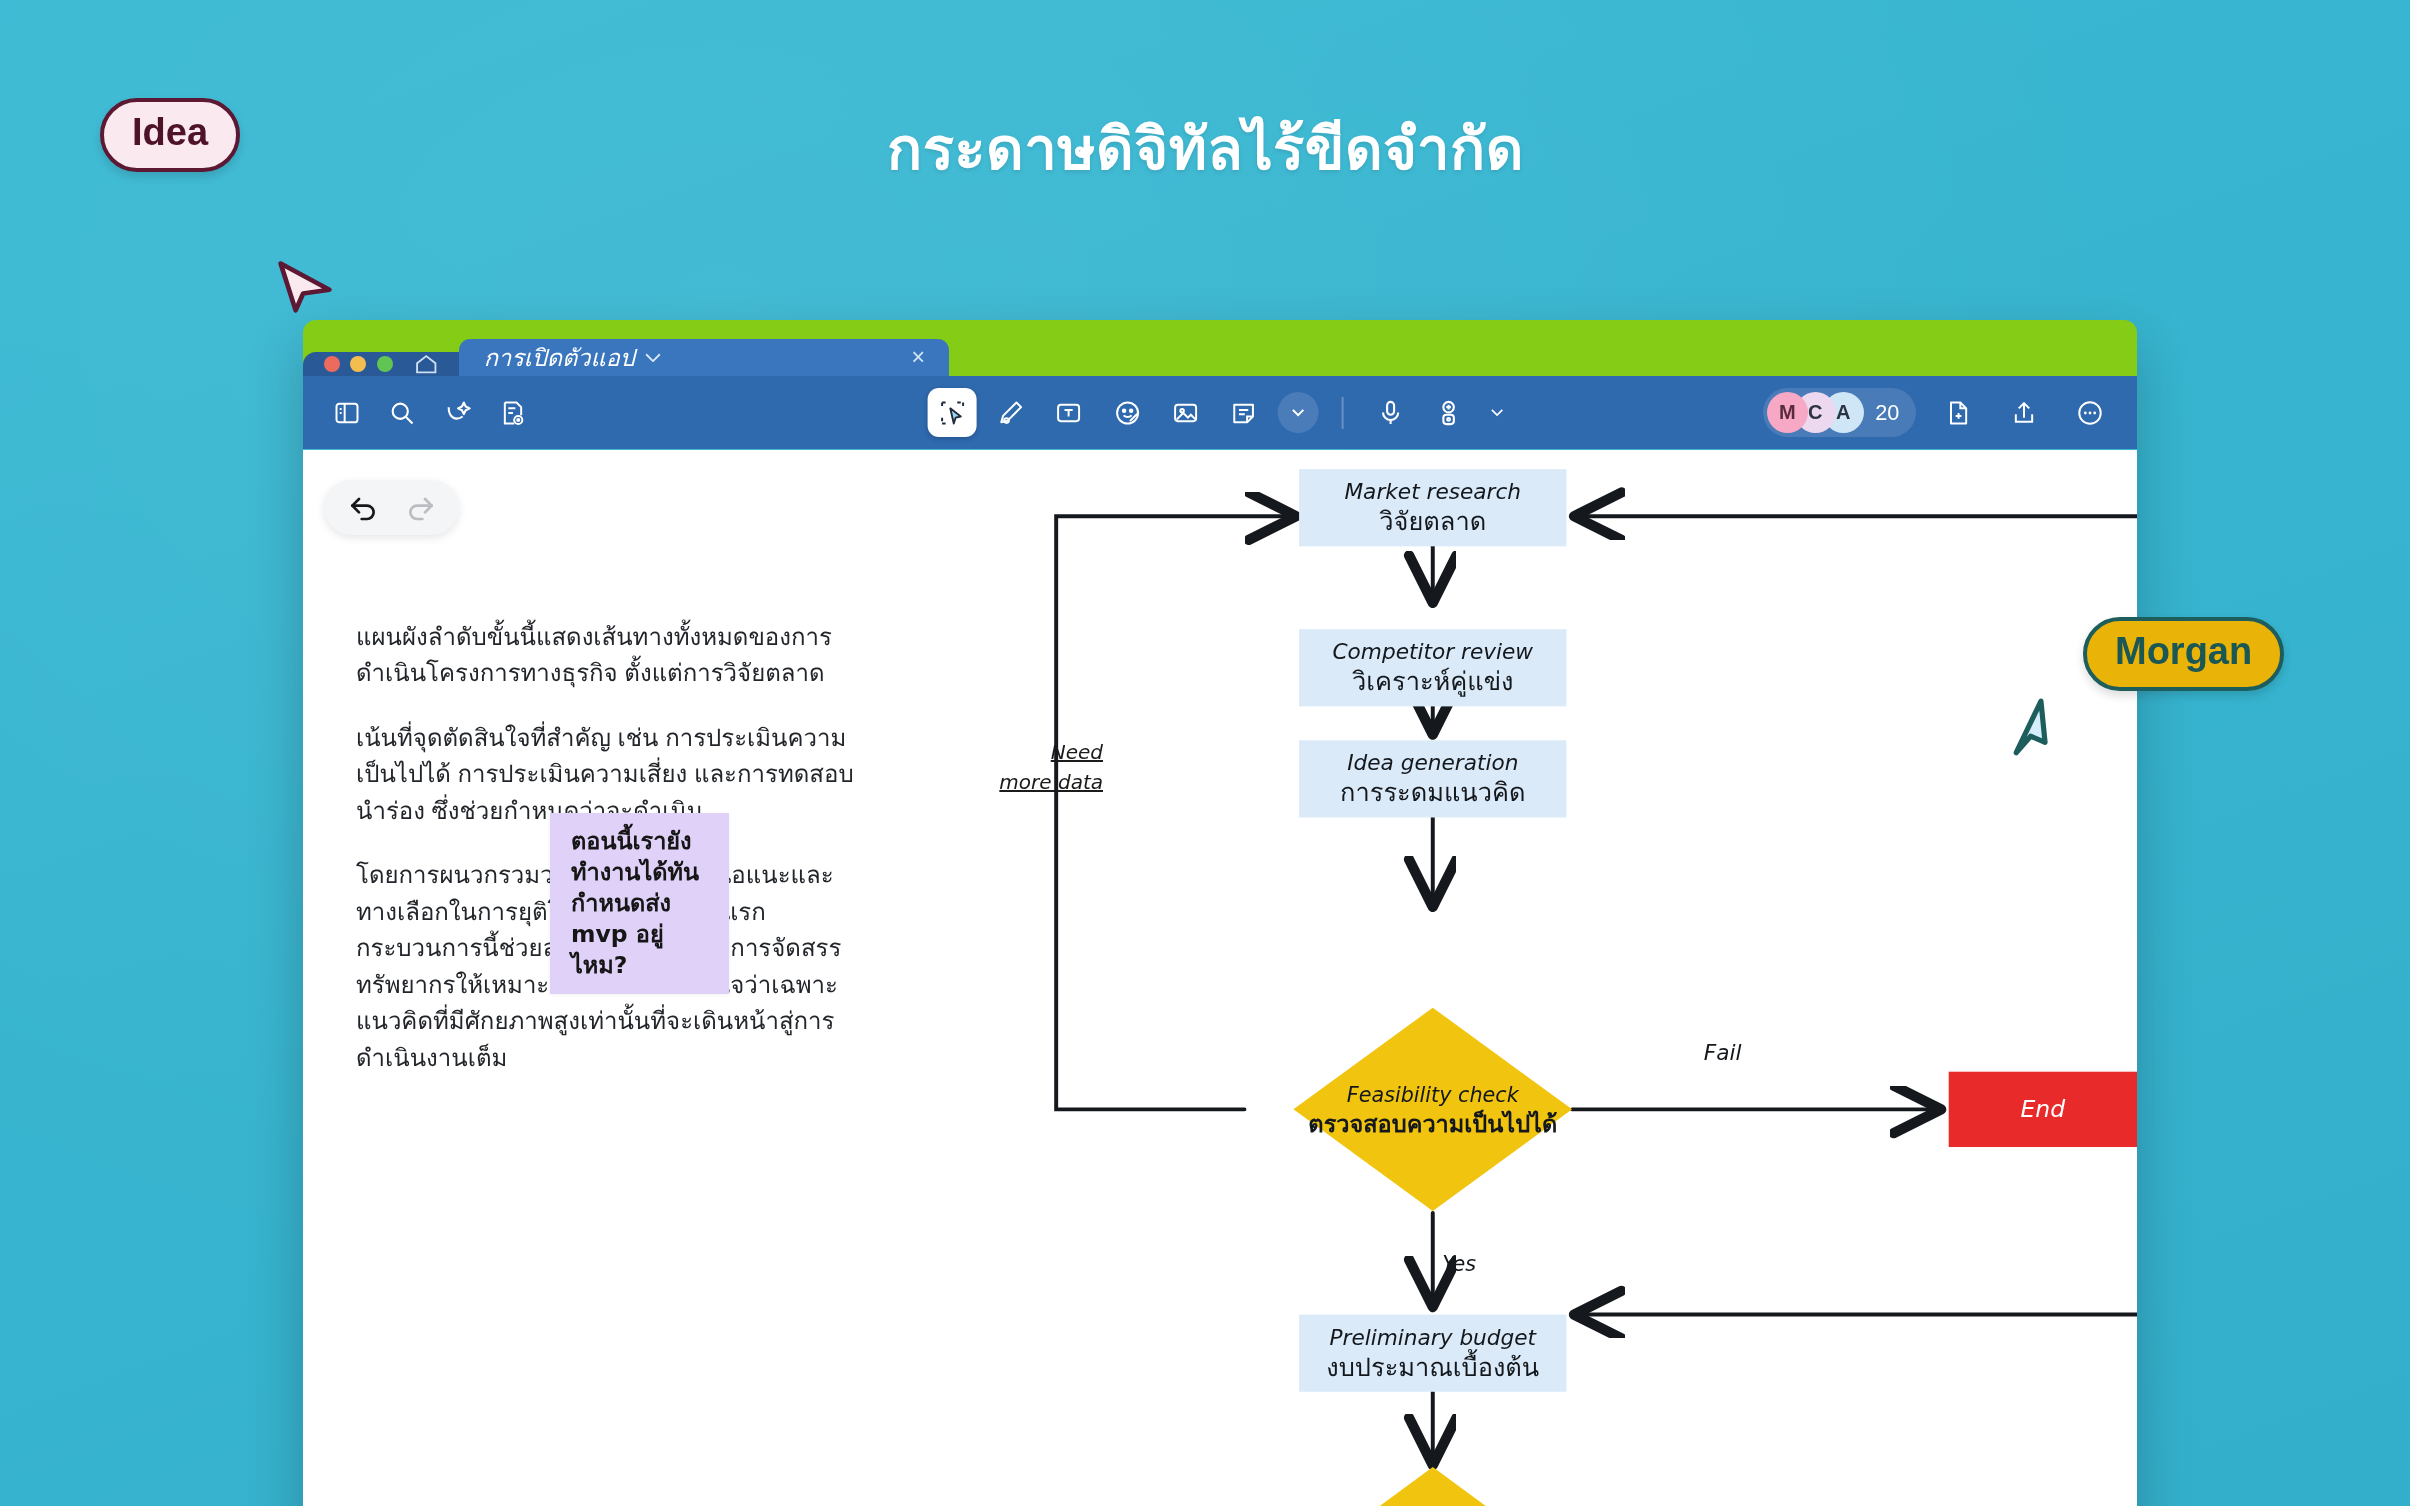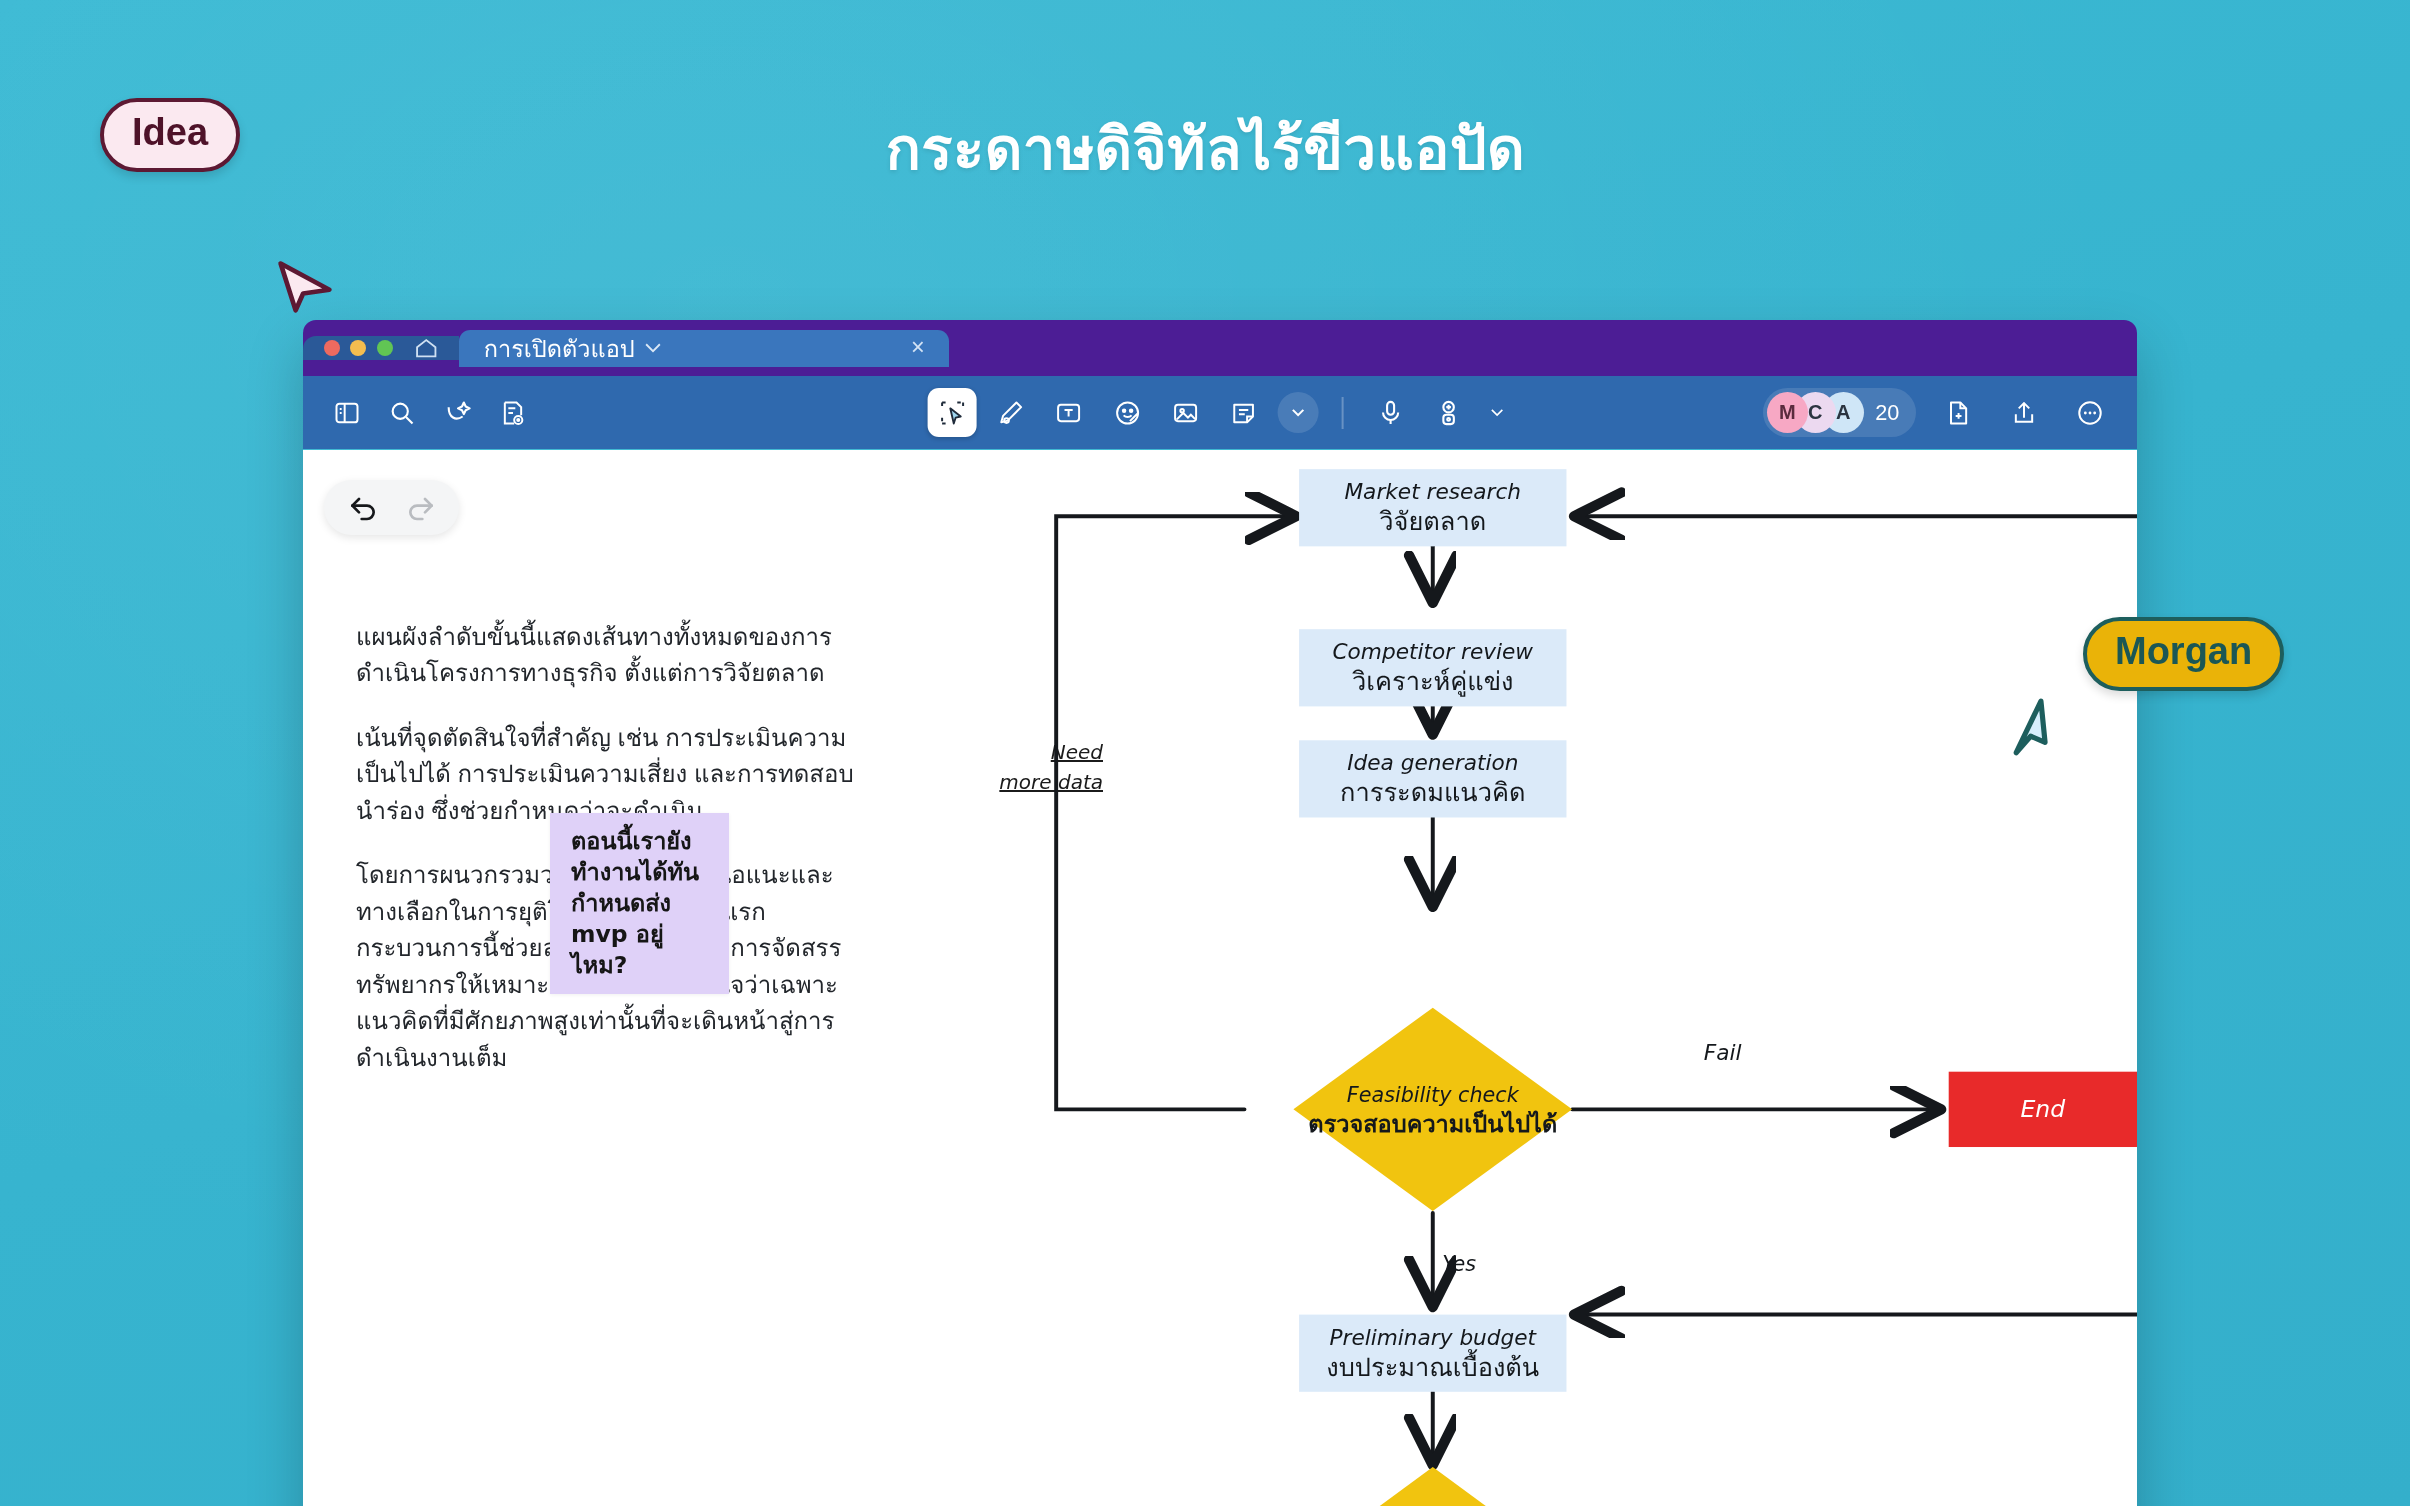--- a/index.html
+++ b/index.html
@@ -66,23 +66,24 @@
     position: absolute;
     left: 303px; top: 320px;
     width: 1834px; height: 1243px;
     border-radius: 13px 13px 0 0;
     overflow: hidden;
     box-shadow: 0 24.5px 56px rgba(0,0,0,0.22);
     z-index: 10;
   }
   .titlebar {
     height: 56px;
-    background: #4c1d95;
-    display: flex; align-items: center;
+    background: #84cc16;
+    display: flex; align-items: flex-end;
     position: relative;
+    font-style: italic;
   }
   .tb-left {
     background: #2a5998;
     display: flex; align-items: center;
     padding: 0 21px 0 21px; gap: 21px;
     border-radius: 13px 0 0 0;
   }
   .traffic { display: flex; gap: 10.4px; align-items: center; }
   .dot { width: 16px; height: 16px; border-radius: 50%; }
   .dot.red { background: #ed6a5f; }
@@ -220,21 +221,21 @@
     font-size: 20px; color: #1b1b1b; font-style: italic;
     line-height: 1.5;
     text-decoration: underline;
   }
 </style>
 </head>
 <body>
 
 <div class="bg"></div>
 
-<div class="page-title">กระดาษดิจิทัลไร้ขีวแอปัด</div>
+<div class="page-title">กระดาษดิจิทัลไร้ขีดจำกัด</div>
 
 <div class="cursor-badge" id="haru-badge">
   <span class="cursor-pill">Idea</span>
   <svg class="cursor-arrow" viewBox="0 0 64 64">
     <path d="M6 8 L58 36 L30 40 L22 58 Z" fill="#fbe9f0" stroke="#5d1933" stroke-width="5" stroke-linejoin="round"></path>
   </svg>
 </div>
 
 <div class="cursor-badge" id="morgan-badge">
   <span class="cursor-pill">Morgan</span>

